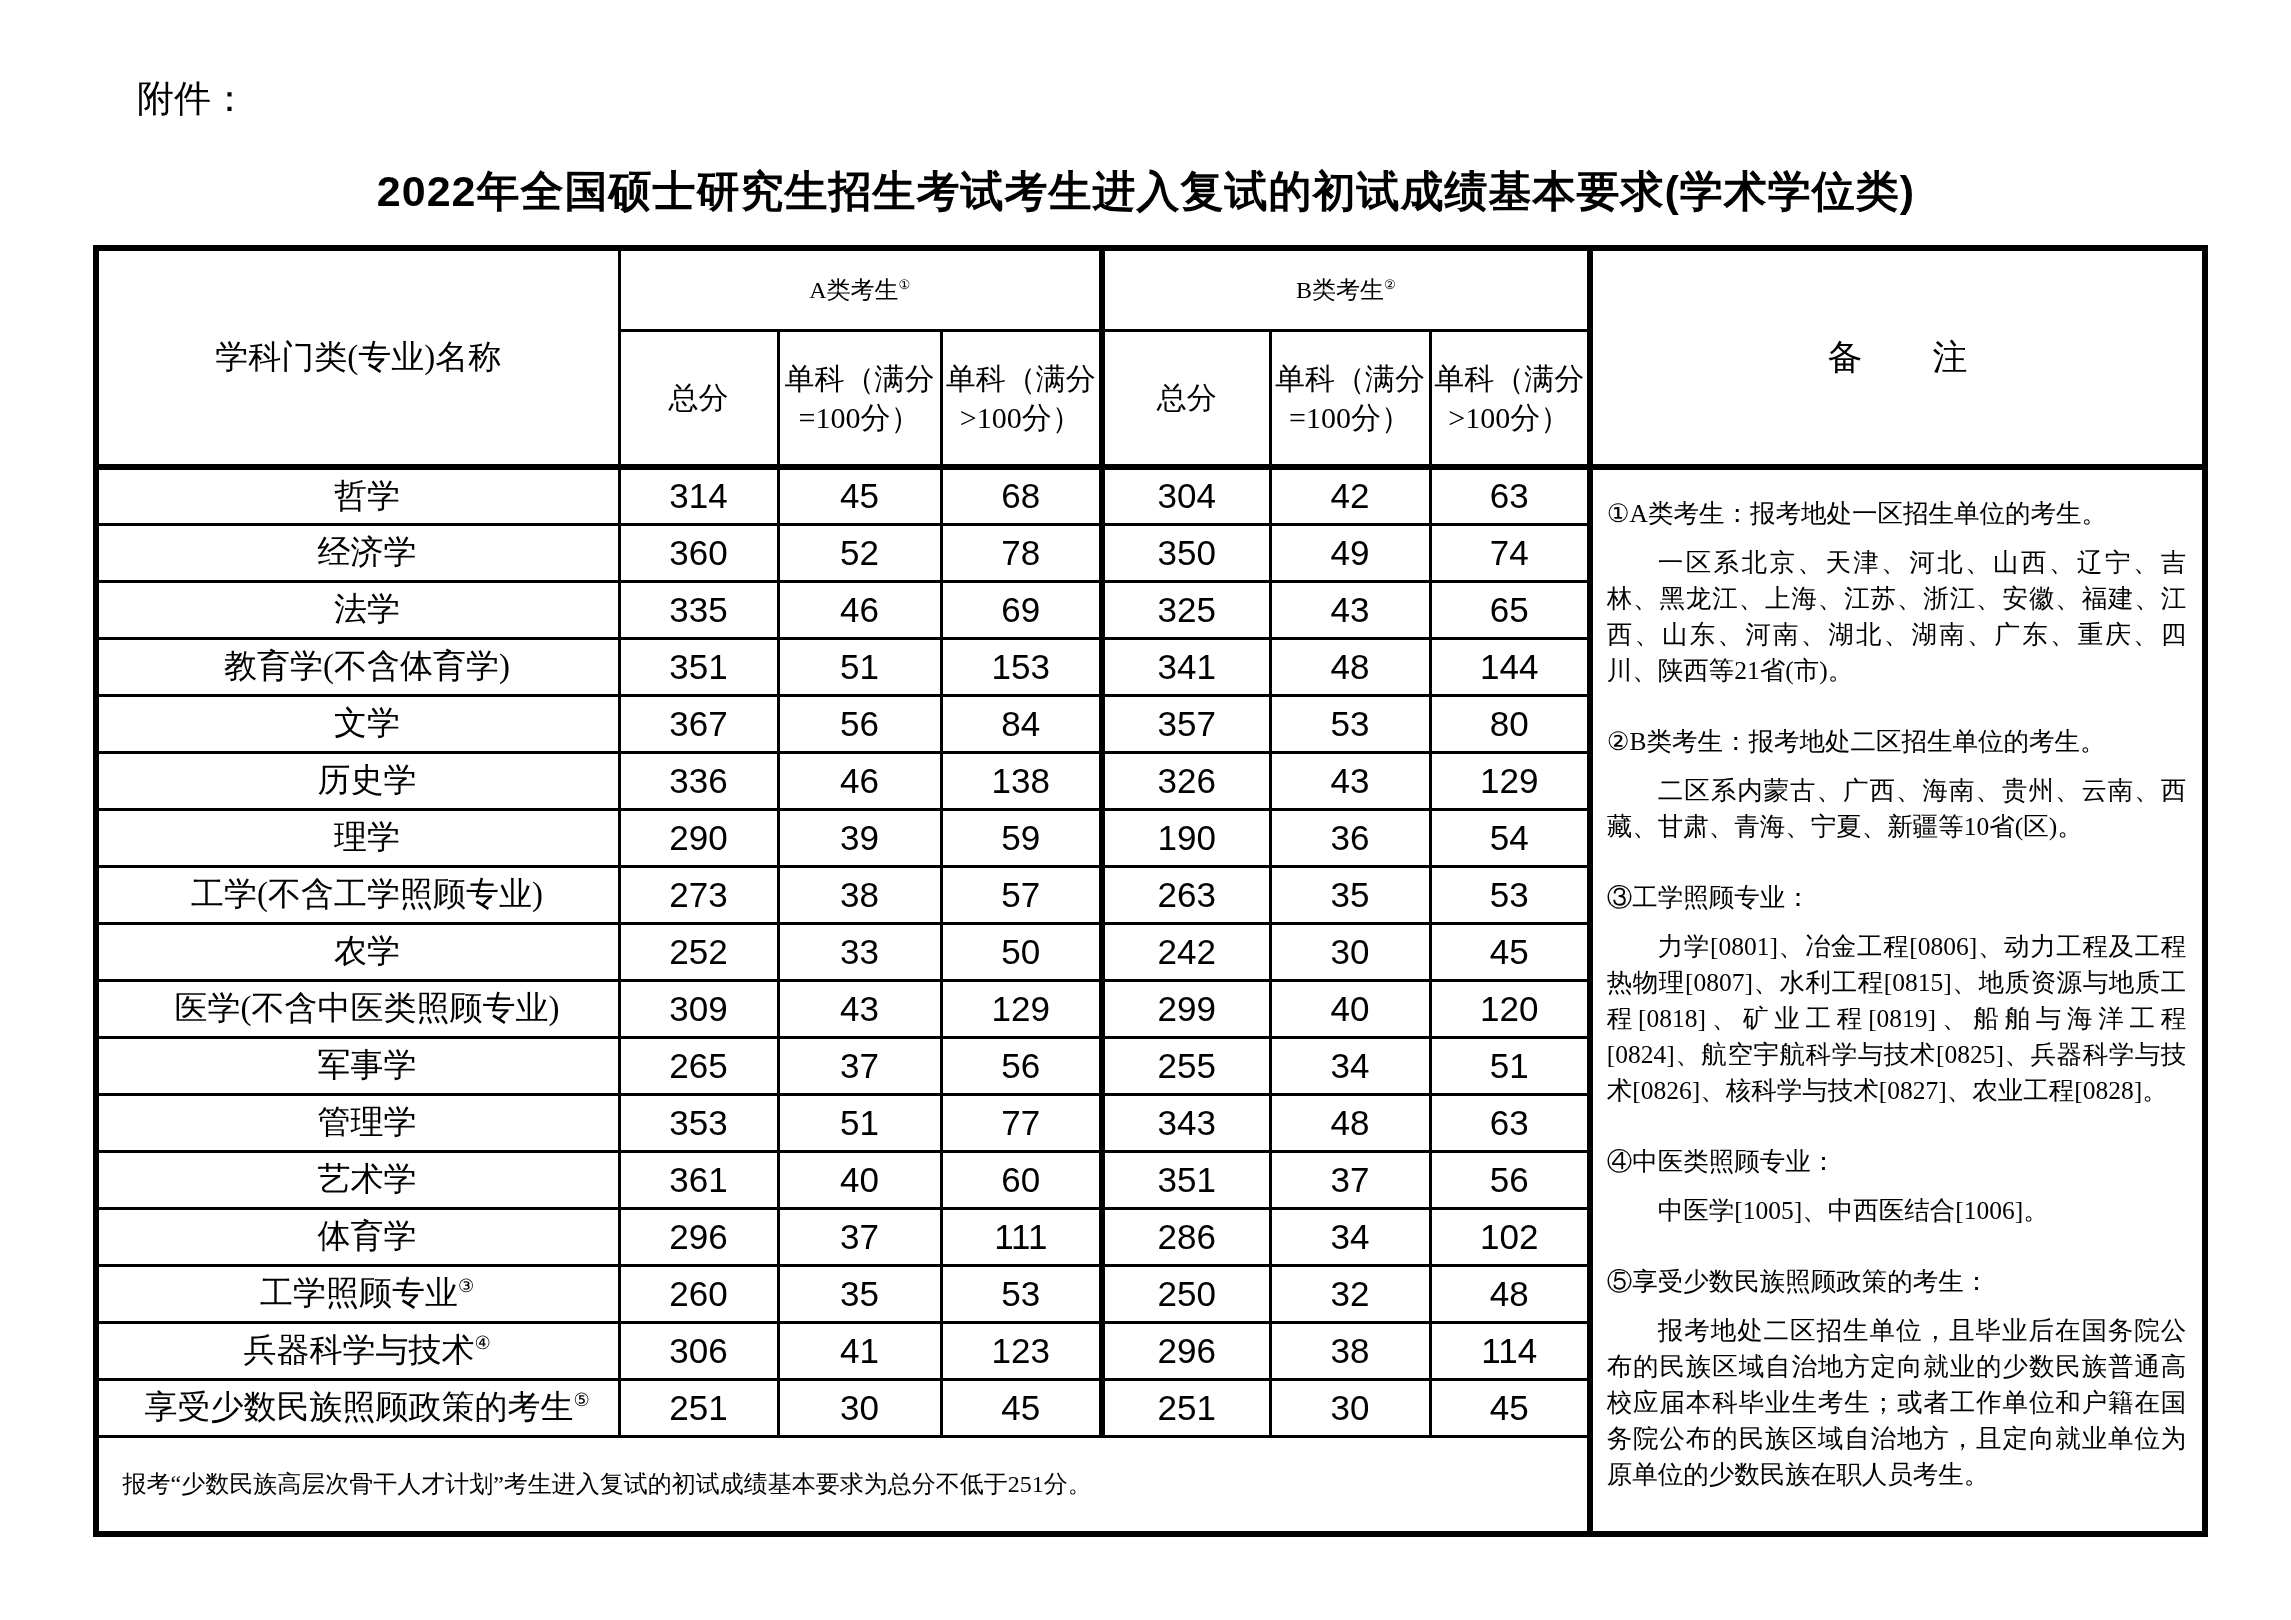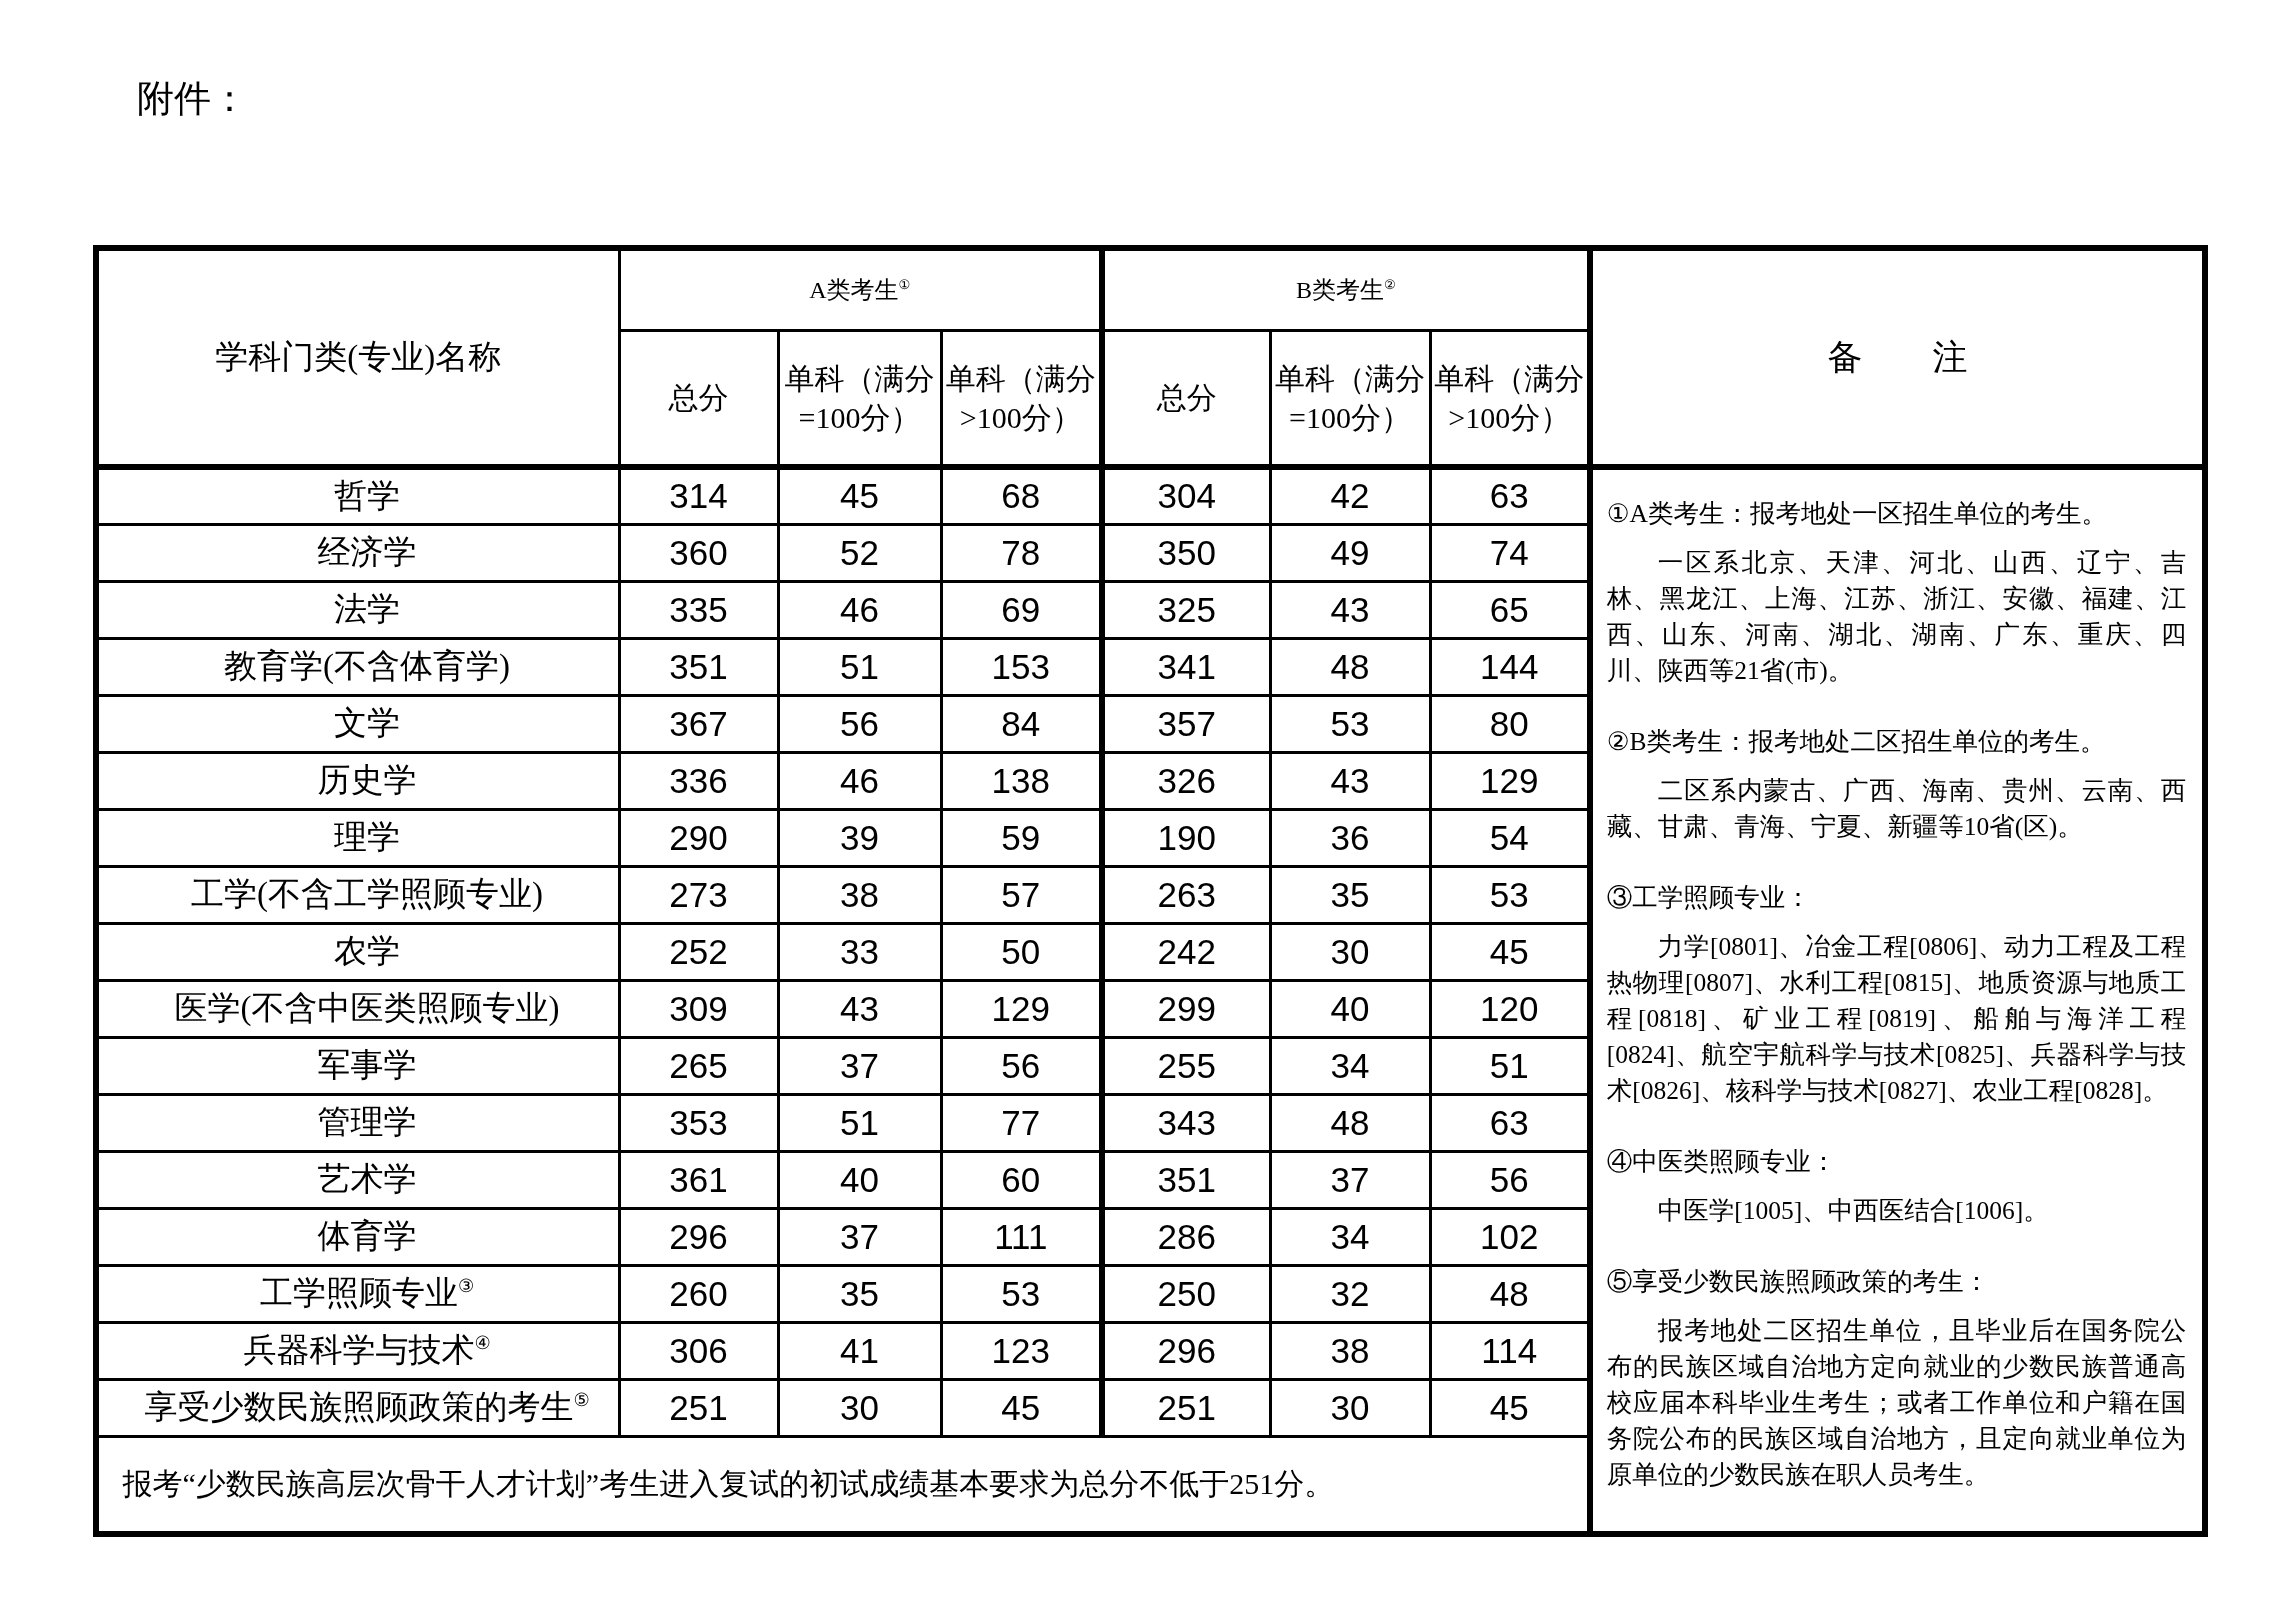--- a/index.html
+++ b/index.html
@@ -17,35 +17,36 @@
   tr.fr{height:98px;}
   tr.bt>td{border-top-width:6.9px;}
   table.score-tbl td.bl{border-left-width:6.9px;}
 
   table.score-tbl td.subject-hd{font-size:33px;}
   table.score-tbl td.group-hd{font-size:24px;}
   table.score-tbl td.sub-hd{font-size:30px;line-height:1.3;}
   table.score-tbl td.notes-hd{font-size:35px;}
   table.score-tbl td.n{text-align:center;padding-left:17.6px;font-size:33px;}
   table.score-tbl td.v{font-family:"Liberation Sans","DejaVu Sans",sans-serif;font-size:35px;}
-  table.score-tbl td.footer-cell{text-align:left;padding-left:23.5px;font-size:30px;}
+  table.score-tbl td.footer-cell{text-align:left;padding-left:23.5px;font-size:24px;}
 
   table.score-tbl td.notes-cell{text-align:left;vertical-align:top;padding:23.5px 15.7px 0 13.7px;font-size:25.5px;}
   .note{margin-bottom:33px;}
   .note-head{line-height:39px;}
   .note-body{line-height:36px;text-indent:2em;text-align:justify;margin-top:12px;}
 
   sup{font-size:0.55em;vertical-align:super;line-height:0;}
 </style>
 </head>
 <body>
 
 <div class="page">
 
   <div class="attachment">附件：</div>
+  <div class="doc-title">2022年全国硕士研究生招生考试考生进入复试的初试成绩基本要求(学术学位类)</div>
 
   <table class="score-tbl">
     <colgroup>
       <col style="width:523px">
         <col style="width:159px">
         <col style="width:163px">
         <col style="width:161px">
       <col style="width:168px">
         <col style="width:160px">
         <col style="width:160px">

